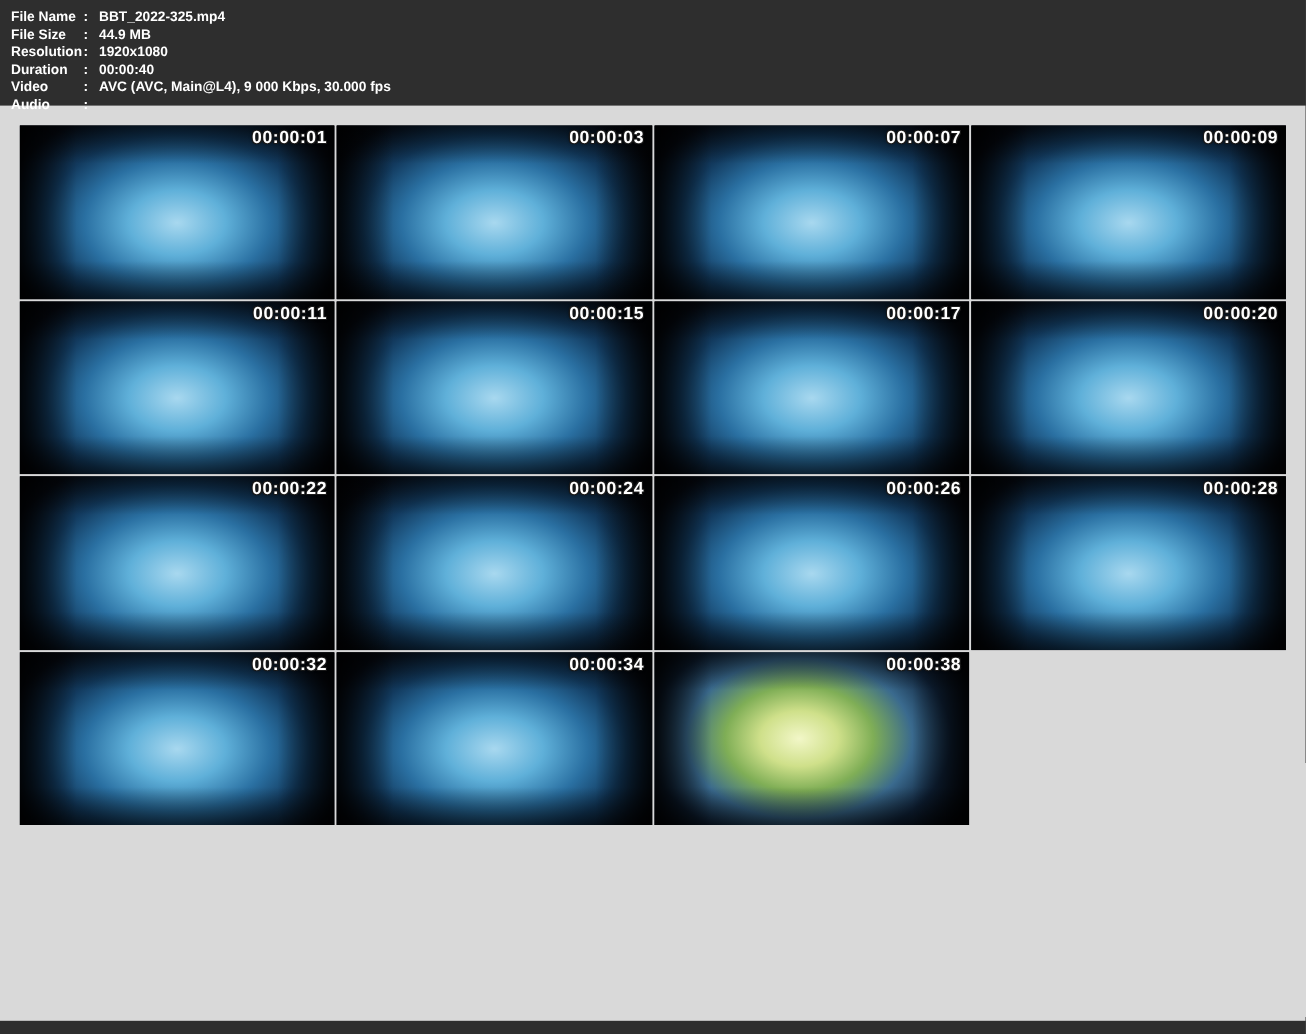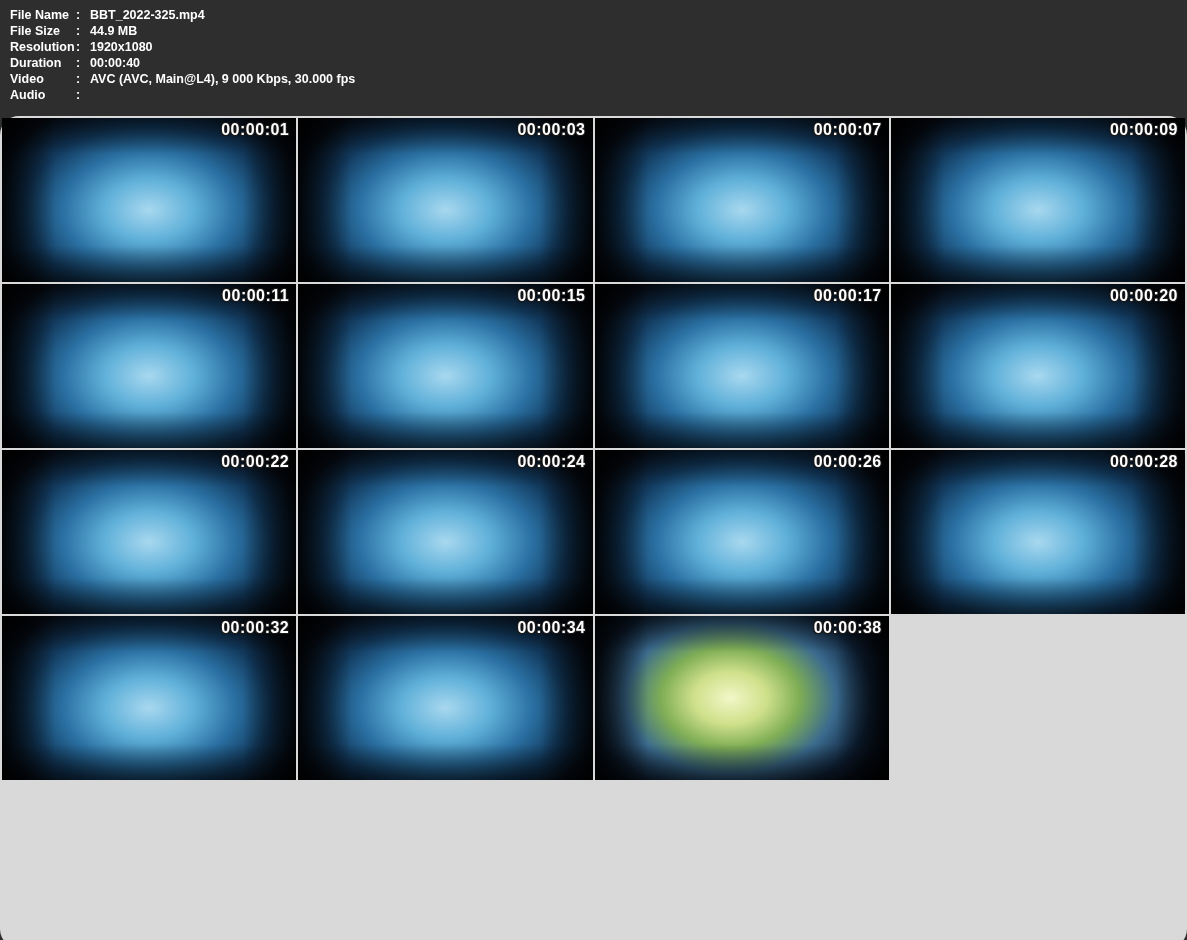--- a/index.html
+++ b/index.html
@@ -9,21 +9,21 @@
     height: 940px;
     background: #2e2e2e;
     font-family: "Liberation Sans", sans-serif;
     overflow: hidden;
   }
 
   
   .header {
     box-sizing: border-box;
     width: 1187px;
-    height: 116px;
+    height: 96px;
     background: #2e2e2e;
     padding: 7px 10px 4px 10px;
   }
   .hrow {
     display: flex;
     align-items: baseline;
     height: 16px;
     line-height: 16px;
     color: #ffffff;
     font-size: 12.5px;
@@ -41,23 +41,22 @@
 
   
   .grid {
     box-sizing: border-box;
     width: 1187px;
     height: 832px;
     display: grid;
     grid-template-columns: repeat(4, 1fr);
     grid-template-rows: repeat(5, 1fr);
     gap: 2px;
-    padding: 2px;
+    padding: 18px;
     background: #d9d9d9;
-    border-radius: 19px;
   }
   .cell {
     position: relative;
     overflow: hidden;
     background: #05070c;
   }
   
   .thumb-art {
     position: absolute;
     inset: 0;

